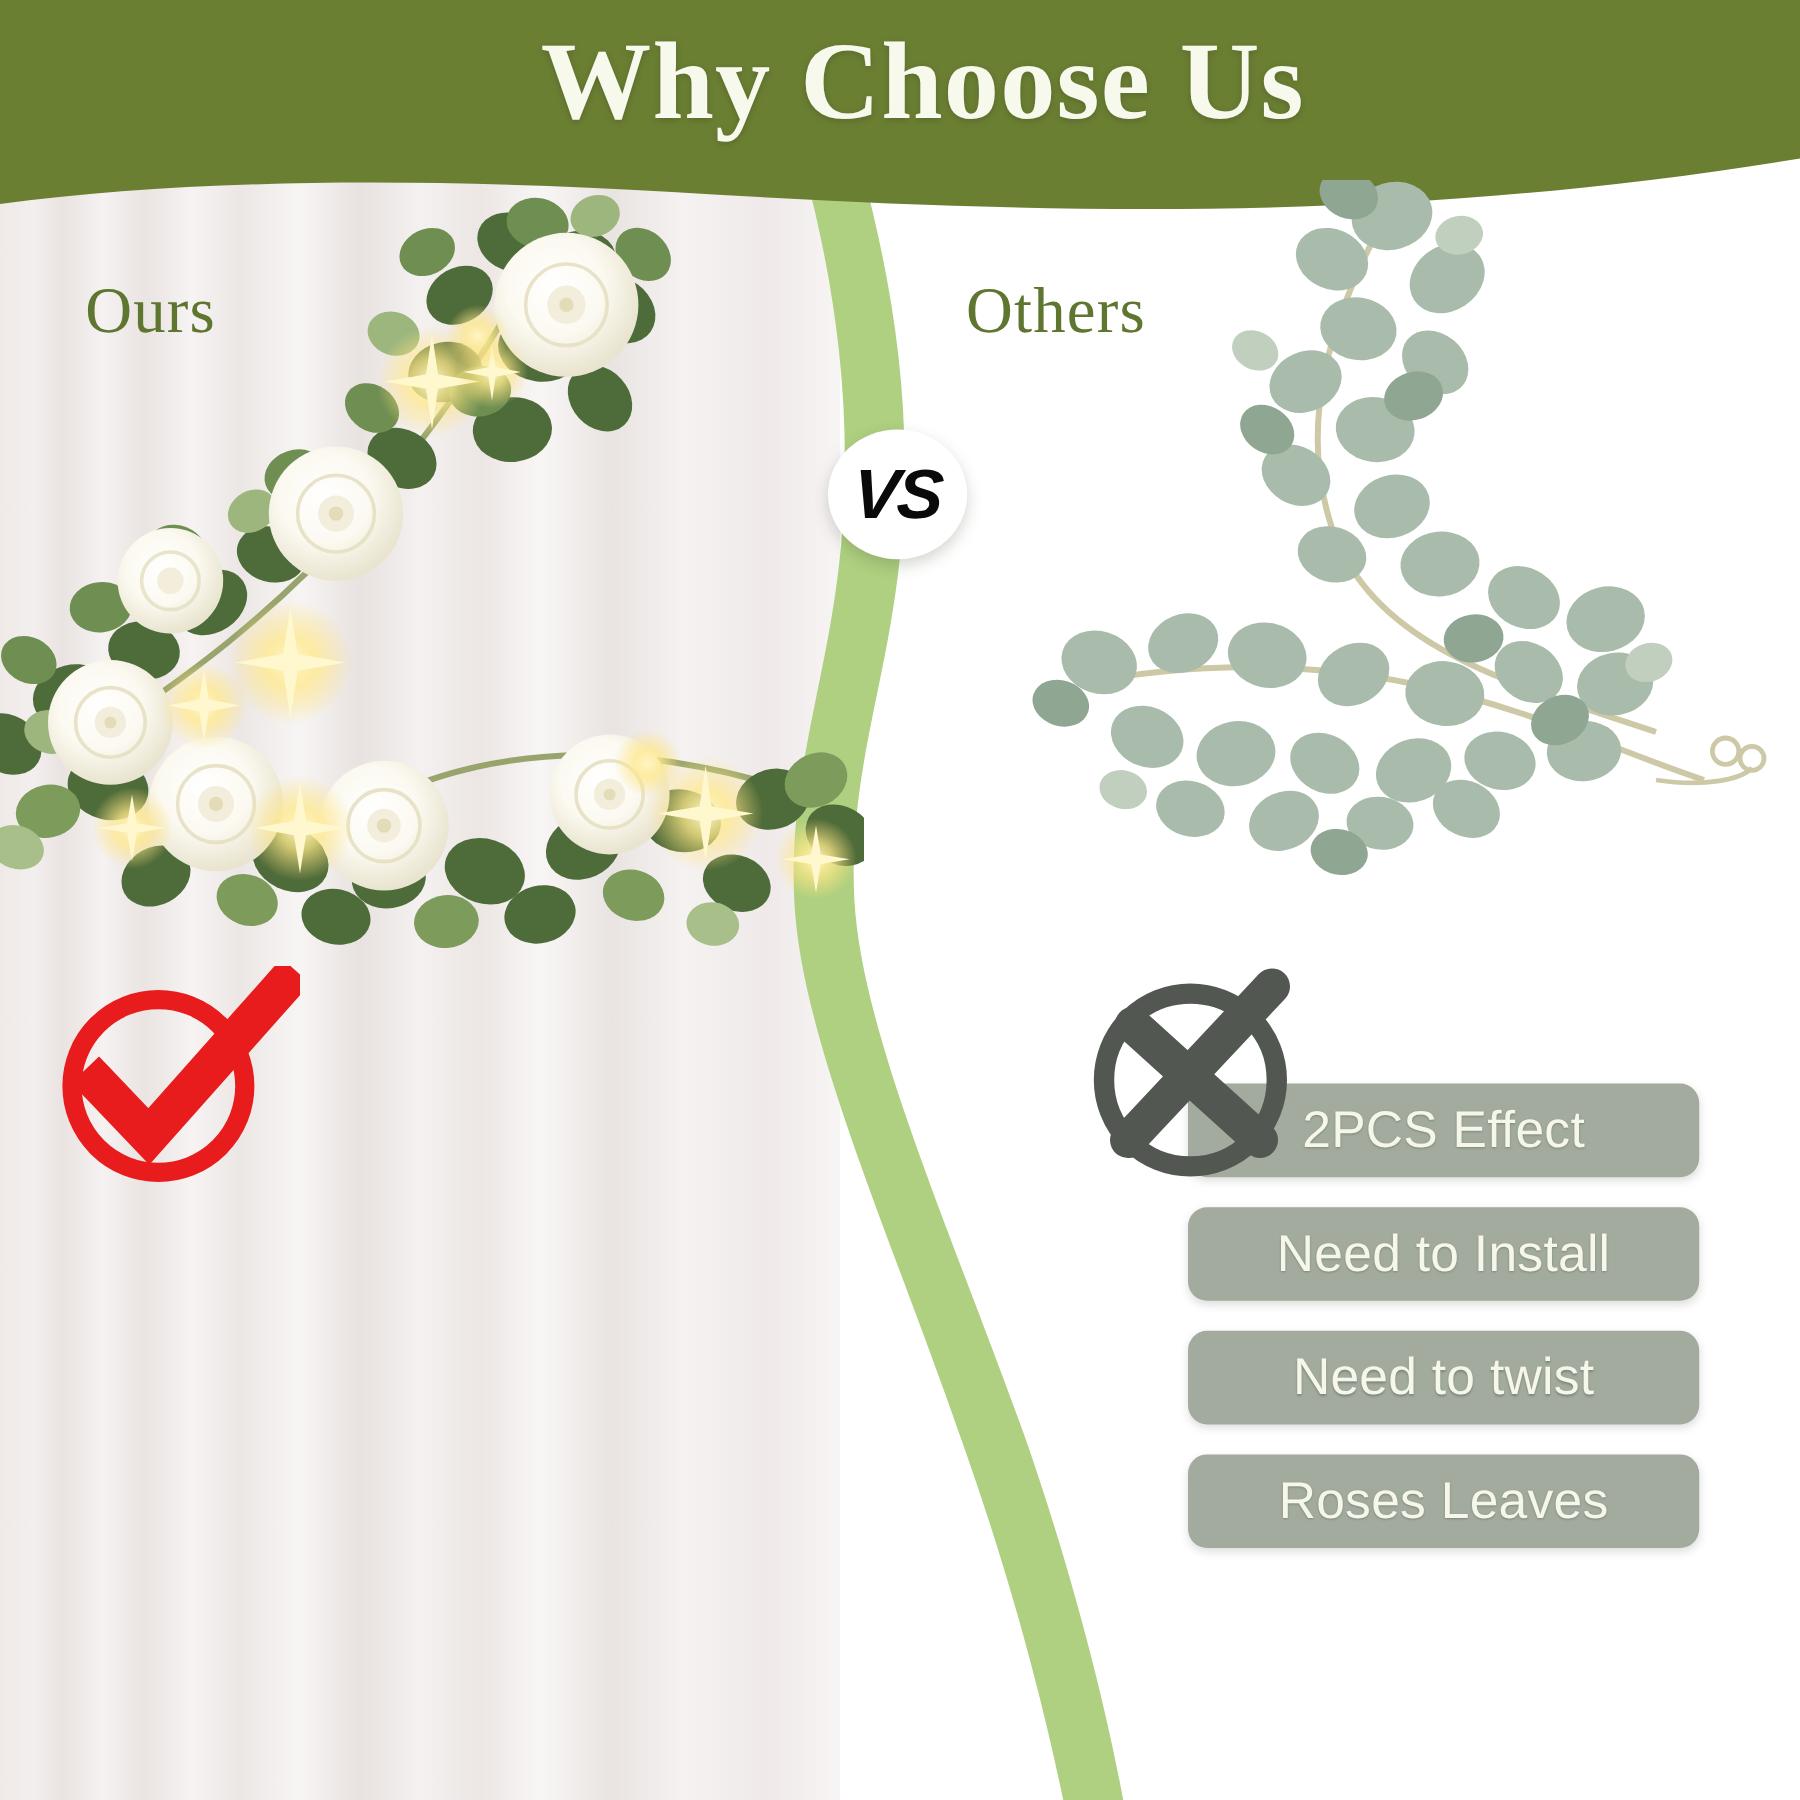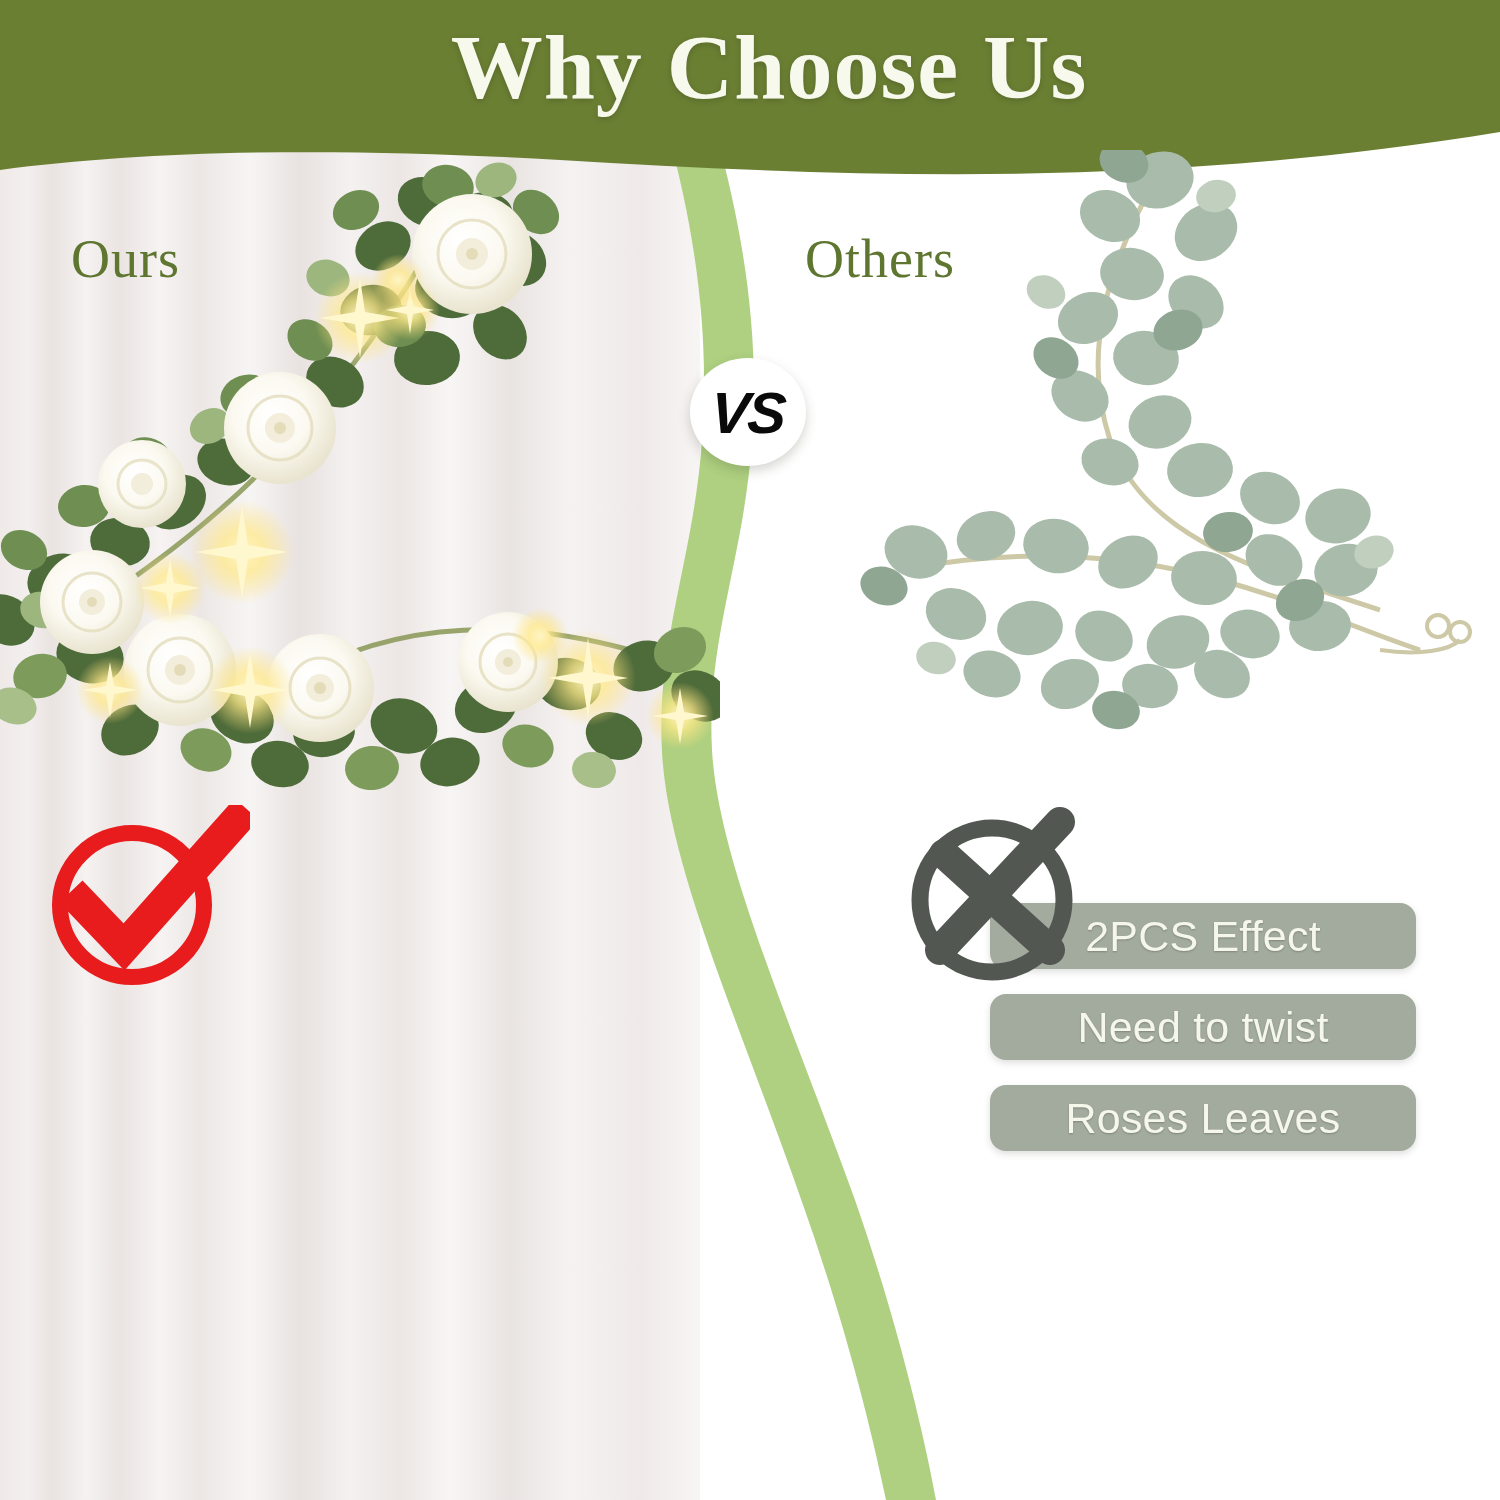--- a/index.html
+++ b/index.html
@@ -91,21 +91,21 @@
     border-radius:18px;
     display:flex; align-items:center; justify-content:center;
     color:#f4f7ea;
     font-size:44px;
     letter-spacing:.2px;
     white-space:nowrap;
     text-shadow:0 1px 2px rgba(0,0,0,.22);
   }
   .pill-good { background:#6b8033; box-shadow:0 3px 7px rgba(50,60,20,.20); }
   .pill-bad  { background:#a3aa9e; box-shadow:0 3px 7px rgba(70,75,65,.18); font-size:43px; }
-  .list-right .pill { height:66px; border-radius:16px; }
+  .list-right .pill { height:78px; border-radius:16px; }
 
   
   .status-icon { position:absolute; z-index:9; }
   .icon-check { left:40px;  top:805px; width:210px; height:190px; }
   .icon-cross { left:900px; top:800px; width:200px; height:190px; }
 </style>
 </head>
 <body>
 
 <div class="stage">
@@ -365,17 +365,18 @@
 
   <svg class="status-icon icon-cross" viewBox="0 0 200 190">
     <circle cx="92" cy="100" r="72" fill="none" stroke="#525752" stroke-width="17"></circle>
     <path d="M44 54 L150 150" fill="none" stroke="#525752" stroke-width="30" stroke-linecap="round"></path>
     <path d="M160 22 L40 150" fill="none" stroke="#525752" stroke-width="30" stroke-linecap="round"></path>
   </svg>
 
 
   <div class="list list-right">
     <div class="pill pill-bad">2PCS Effect</div>
+    <div class="pill pill-bad">Need to Install</div>
     <div class="pill pill-bad">Need to twist</div>
     <div class="pill pill-bad">Roses Leaves</div>
   </div>
 
 </div>
 
 </body></html>

